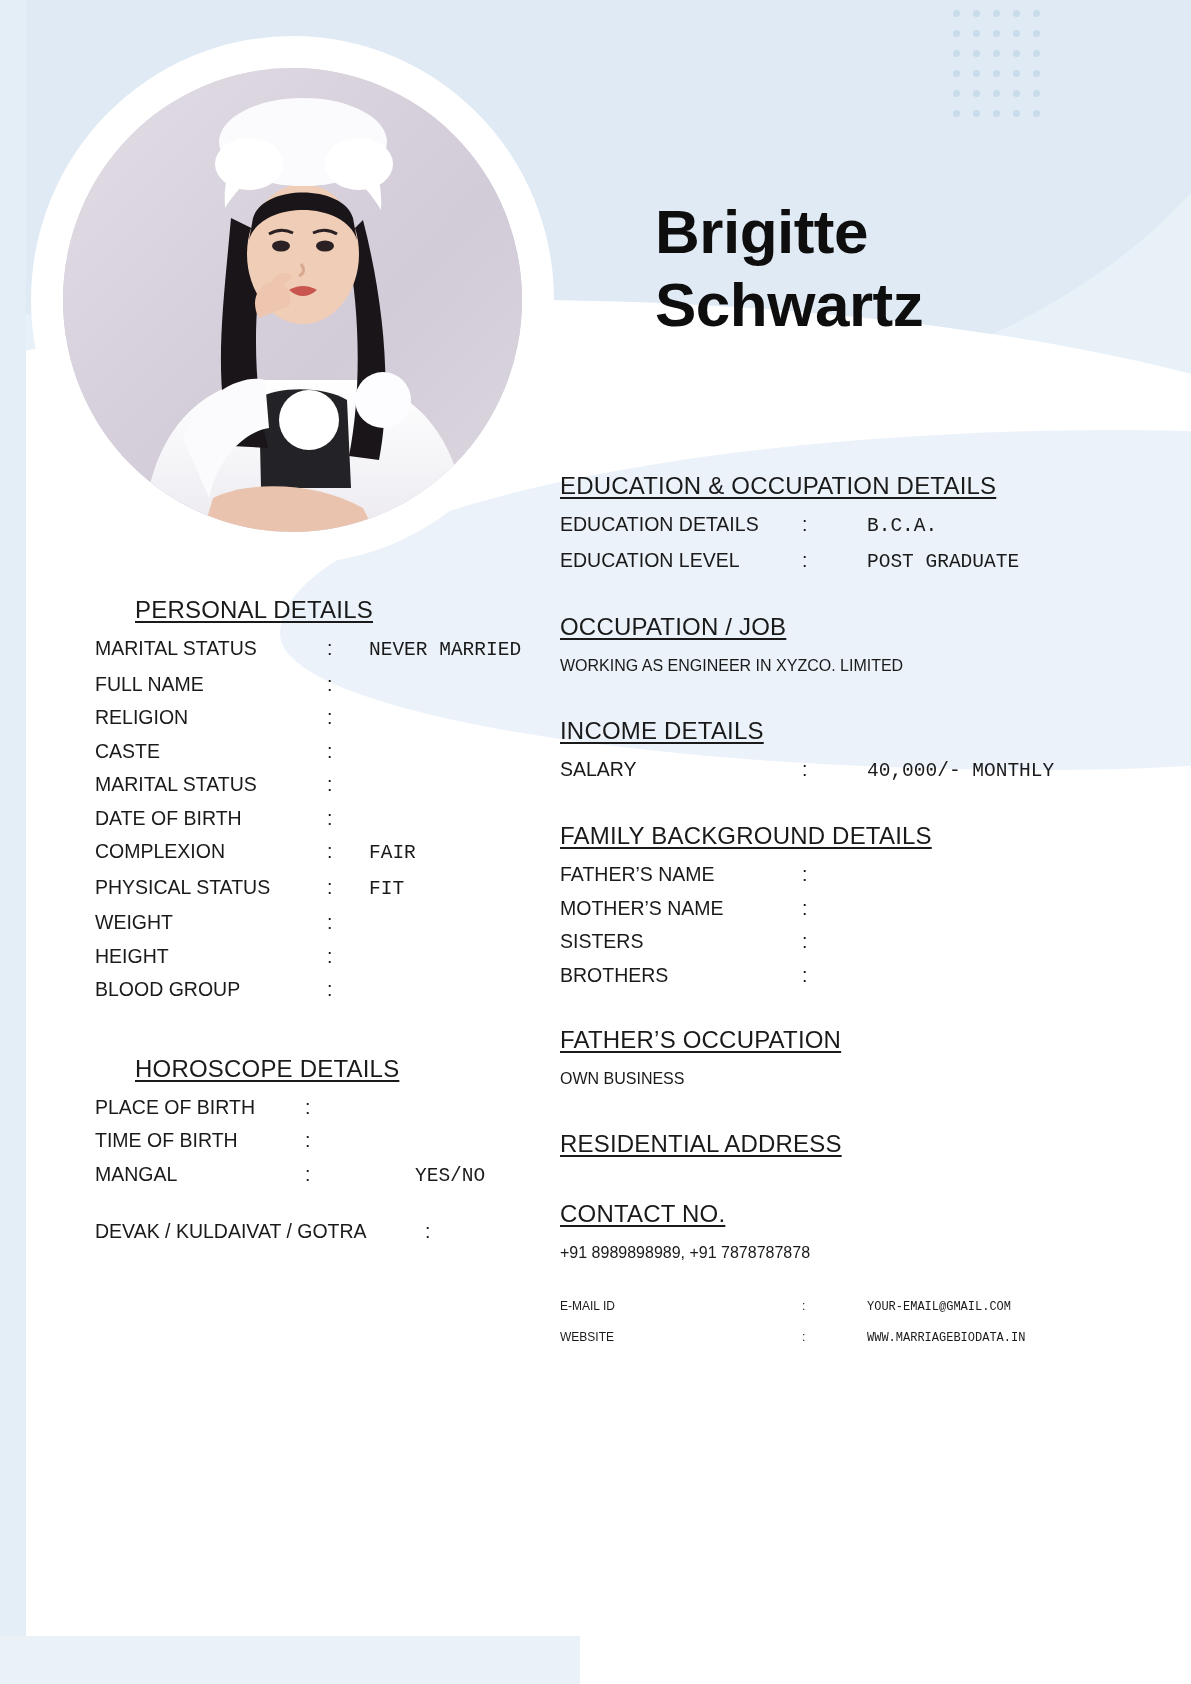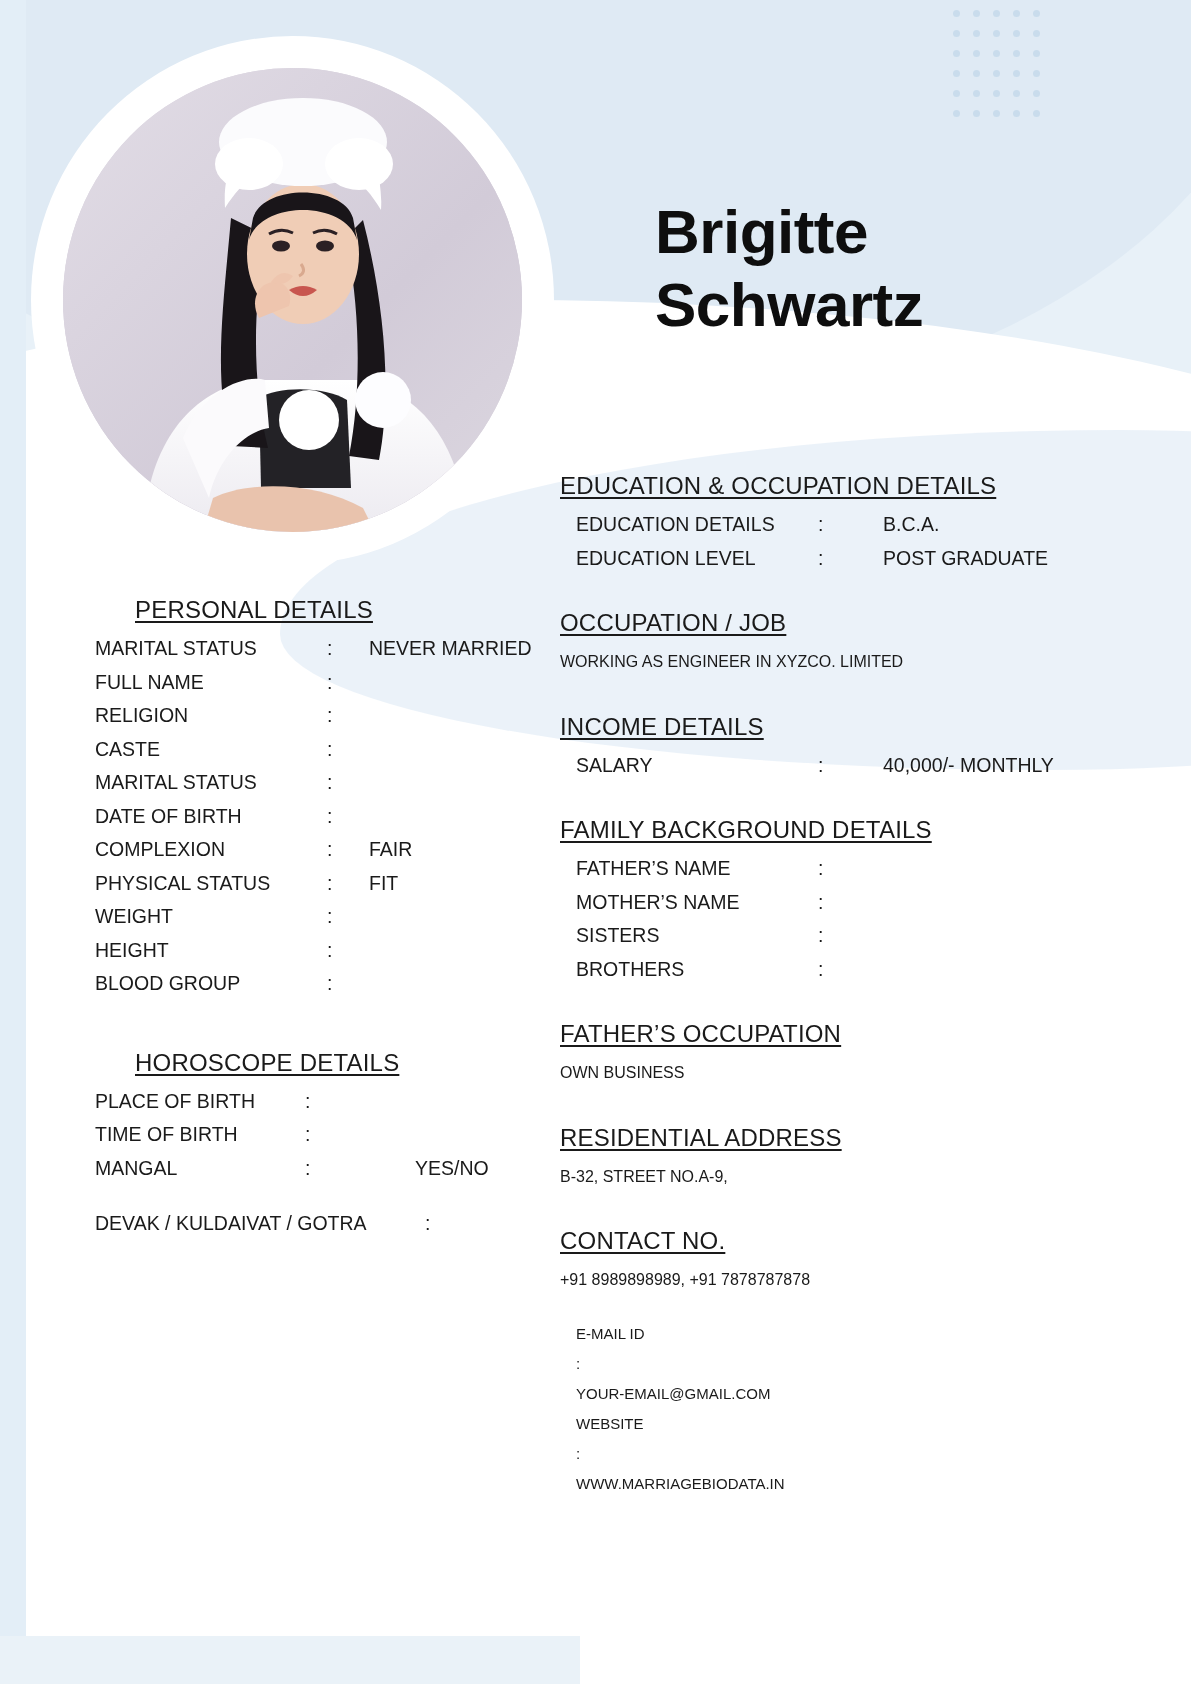--- a/index.html
+++ b/index.html
@@ -138,44 +138,44 @@
   .row {
     display: flex;
     align-items: baseline;
     font-size: 19.5px;
     color: #1a1a1a;
     line-height: 33.5px;
     white-space: nowrap;
   }
   .row .lbl { display: inline-block; }
   .row .colon { display: inline-block; text-align: left; }
-  .row .val { display: inline-block; }
+  .row .val { display: inline-block; font-family: Liberation Mono, monospace; }
 
   
   .col-left .row .lbl { width: 232px; }
   .col-left .row .colon { width: 42px; }
 
   
   .horo .row .lbl { width: 210px; }
   .horo .row .colon { width: 110px; }
 
   
-  .col-right .row .lbl { width: 242px; margin-left: 16px; }
+  .col-right .row .lbl { width: 242px; }
   .col-right .row .colon { width: 65px; }
 
   .plain {
     font-size: 16px;
     color: #1a1a1a;
     line-height: 33.5px;
     white-space: nowrap;
   }
   .gap-sm { height: 22px; }
   .gap-md { height: 34px; }
   .gap-lg { height: 48px; }
-  .small-row { font-size: 15px; line-height: 30px; flex-direction: column; }
+  .small-row { font-size: 12px; line-height: 30px; }
   .small-row .lbl { width: 130px; }
   .small-row .colon { width: 28px; }
 </style>
 </head>
 <body>
 
 <div class="page">
 
   <div class="bg-wave-top2"></div>
   <div class="bg-blob"></div>
@@ -420,21 +420,20 @@
     </div>
 
     <div class="gap-md"></div>
 
     <div class="sec-title">FATHER’S OCCUPATION</div>
     <div class="plain">OWN BUSINESS</div>
 
     <div class="gap-md"></div>
 
     <div class="sec-title">RESIDENTIAL ADDRESS</div>
-    <div class="plain">B-32, STREET NO.A-9,</div>
 
     <div class="gap-md"></div>
 
     <div class="sec-title">CONTACT NO.</div>
     <div class="plain">+91 8989898989, +91 7878787878</div>
 
     <div class="gap-sm"></div>
 
     <div class="row small-row">
       <span class="lbl">E-MAIL ID</span>

